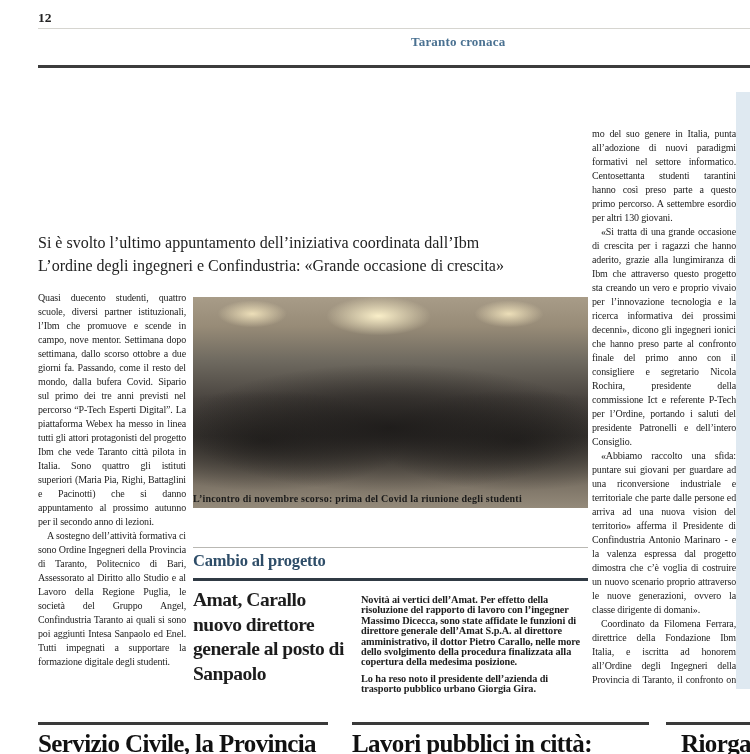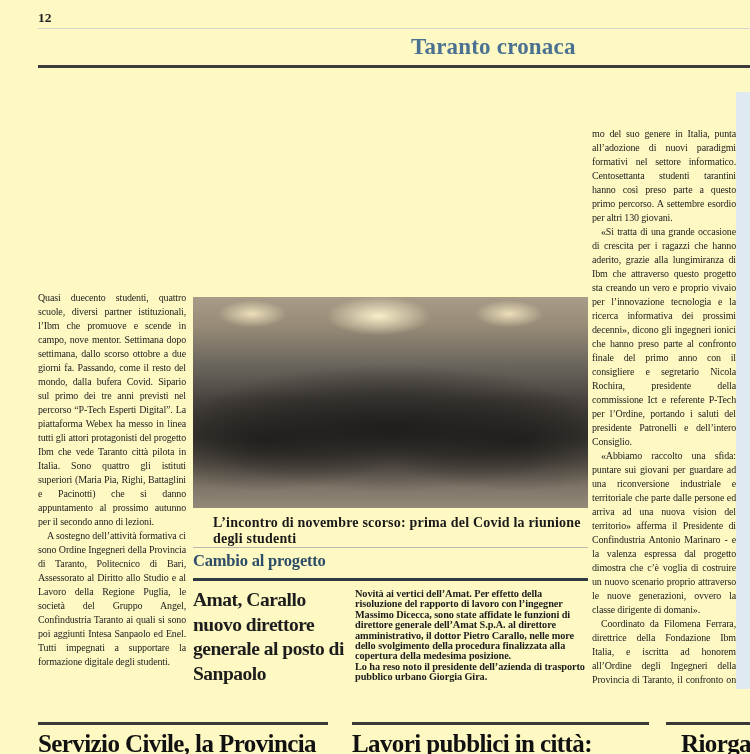--- a/index.html
+++ b/index.html
@@ -1,24 +1,24 @@
 <!DOCTYPE html>
 <html lang="it"><head>
 <meta charset="utf-8">
 <style>
   html,body { margin:0; padding:0; background:#e9e8e5; }
   .sheet {
     position:relative; width:750px; height:754px; margin:0 auto;
-    background:#fef9c3; overflow:hidden;
+    background:#ffffff; overflow:hidden;
     font-family:"Liberation Serif", serif; color:#1c1c1c;
   }
   
   .pagenum { position:absolute; left:38px; top:10px; font-size:13.5px; font-weight:bold; color:#222; }
   .rule-light { position:absolute; left:38px; right:0; top:28px; height:1px; background:#d6d5d0; }
-  .section-label { position:absolute; left:411px; top:34px; font-size:23px; font-weight:bold; color:#4a7191; letter-spacing:0.2px; }
+  .section-label { position:absolute; left:411px; top:34px; font-size:13px; font-weight:bold; color:#4a7191; letter-spacing:0.2px; }
   .rule-dark { position:absolute; left:38px; right:0; top:65px; height:2.5px; background:#3c3c3c; }
   
   .headline { position:absolute; left:36px; top:82px; width:690px; font-weight:bold; color:#0e0e0e; letter-spacing:-1.2px; }
   .headline div { font-size:42px; line-height:46px; }
   .standfirst { position:absolute; left:38px; top:231px; width:565px; font-size:16px; line-height:23px; color:#222; }
   
   .bodycol {
     position:absolute; text-align:justify;
     font-size:10px; line-height:14px; letter-spacing:-0.15px;
     color:#1d1d1d; overflow:hidden;
@@ -32,34 +32,34 @@
     position:absolute; left:193px; top:297px; width:395px; height:211px;
     background:
       radial-gradient(ellipse 70px 26px at 47% 9%,  rgba(255,244,205,0.95), rgba(255,244,205,0) 75%),
       radial-gradient(ellipse 46px 18px at 15% 8%,  rgba(250,236,195,0.85), rgba(250,236,195,0) 75%),
       radial-gradient(ellipse 46px 18px at 80% 8%,  rgba(250,236,195,0.85), rgba(250,236,195,0) 75%),
       radial-gradient(ellipse 65% 38% at 50% 62%,   rgba(26,24,23,0.85),    rgba(26,24,23,0) 80%),
       radial-gradient(ellipse 45% 30% at 18% 68%,   rgba(30,28,26,0.8),     rgba(30,28,26,0) 80%),
       radial-gradient(ellipse 45% 30% at 82% 68%,   rgba(30,28,26,0.8),     rgba(30,28,26,0) 80%),
       linear-gradient(180deg,#a89c88 0%,#978b77 14%,#6f6a60 30%,#4a4540 48%,#3e3a36 66%,#7a7164 88%,#948a7a 100%);
   }
-  .caption { position:absolute; left:193px; top:515px; width:395px; font-size:14px; font-weight:bold; letter-spacing:0.2px; color:#1a1a1a;margin-left:20px; }
+  .caption { position:absolute; left:193px; top:493px; width:395px; font-size:10px; font-weight:bold; letter-spacing:0.2px; color:#1a1a1a; }
   
   .kicker-rule-top    { position:absolute; left:193px; top:547px; width:395px; height:1px; background:#b9b8b3; }
   .kicker             { position:absolute; left:193px; top:551px; font-size:16.5px; font-weight:bold; color:#2e4d68; letter-spacing:-0.2px; }
   .kicker-rule-bottom { position:absolute; left:193px; top:578px; width:395px; height:3px; background:#303a44; }
   .sec-headline {
     position:absolute; left:193px; top:588px; width:158px;
     font-size:19.5px; line-height:24.5px; font-weight:bold; letter-spacing:-0.5px; color:#1d1d1d;
   }
   .sec-body {
     position:absolute; left:355px; top:589px; width:233px; height:130px; overflow:hidden;
     font-size:10.3px; line-height:10.4px; font-weight:bold; letter-spacing:-0.1px; color:#1d1d1d;
   }
-  .sec-body p { margin:0; }
+  .sec-body p { margin:6px; }
   
   .strip { position:absolute; left:736px; top:92px; width:14px; height:597px; background:#dfe9f1; }
   
   .teaser-rule { position:absolute; top:722px; height:2.5px; background:#3a3a3a; }
   .tr1 { left:38px;  width:290px; }
   .tr2 { left:352px; width:297px; }
   .tr3 { left:666px; width:84px;  }
   .teaser { position:absolute; top:730px; font-size:25px; font-weight:bold; letter-spacing:-0.6px; color:#111; white-space:nowrap; }
   .t1 { left:38px; }
   .t2 { left:352px; }
@@ -72,20 +72,22 @@
 
   <div class="pagenum">12</div>
   <div class="rule-light"></div>
   <div class="section-label">Taranto cronaca</div>
   <div class="rule-dark"></div>
 
   <div class="strip"></div>
 
 
   <div class="standfirst">
+    <div>Si è svolto l’ultimo appuntamento dell’iniziativa coordinata dall’Ibm</div>
+    <div>L’ordine degli ingegneri e Confindustria: «Grande occasione di crescita»</div>
   </div>
 
   <div class="bodycol col-left">
     <p>Quasi duecento studenti, quattro scuole, diversi partner istituzionali, l’Ibm che promuove e scende in campo, nove mentor. Settimana dopo settimana, dallo scorso ottobre a due giorni fa. Passando, come il resto del mondo, dalla bufera Covid. Sipario sul primo dei tre anni previsti nel percorso “P-Tech Esperti Digital”. La piattaforma Webex ha messo in linea tutti gli attori protagonisti del progetto Ibm che vede Taranto città pilota in Italia. Sono quattro gli istituti superiori (Maria Pia, Righi, Battaglini e Pacinotti) che si danno appuntamento al prossimo autunno per il secondo anno di lezioni.</p>
     <p>A sostegno dell’attività formativa ci sono Ordine Ingegneri della Provincia di Taranto, Politecnico di Bari, Assessorato al Diritto allo Studio e al Lavoro della Regione Puglia, le società del Gruppo Angel, Confindustria Taranto ai quali si sono poi aggiunti Intesa Sanpaolo ed Enel. Tutti impegnati a supportare la formazione digitale degli studenti.</p>
   </div>
 
   <div class="photo"></div>
   <div class="caption">L’incontro di novembre scorso: prima del Covid la riunione degli studenti</div>
 

